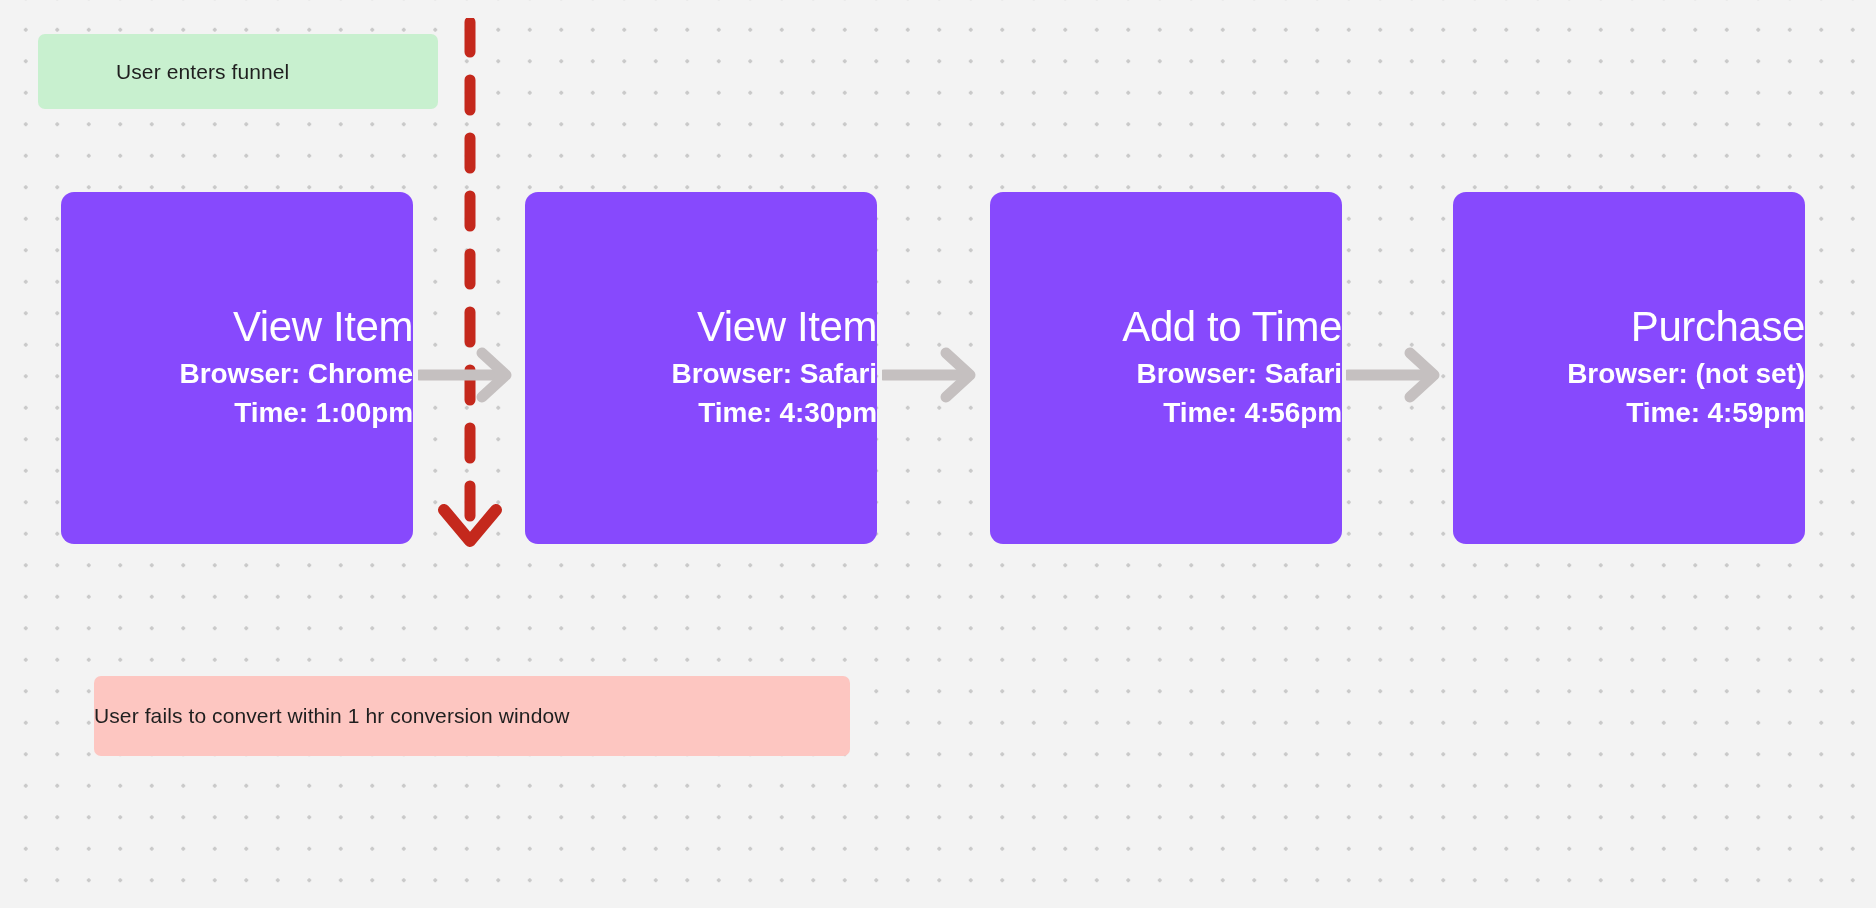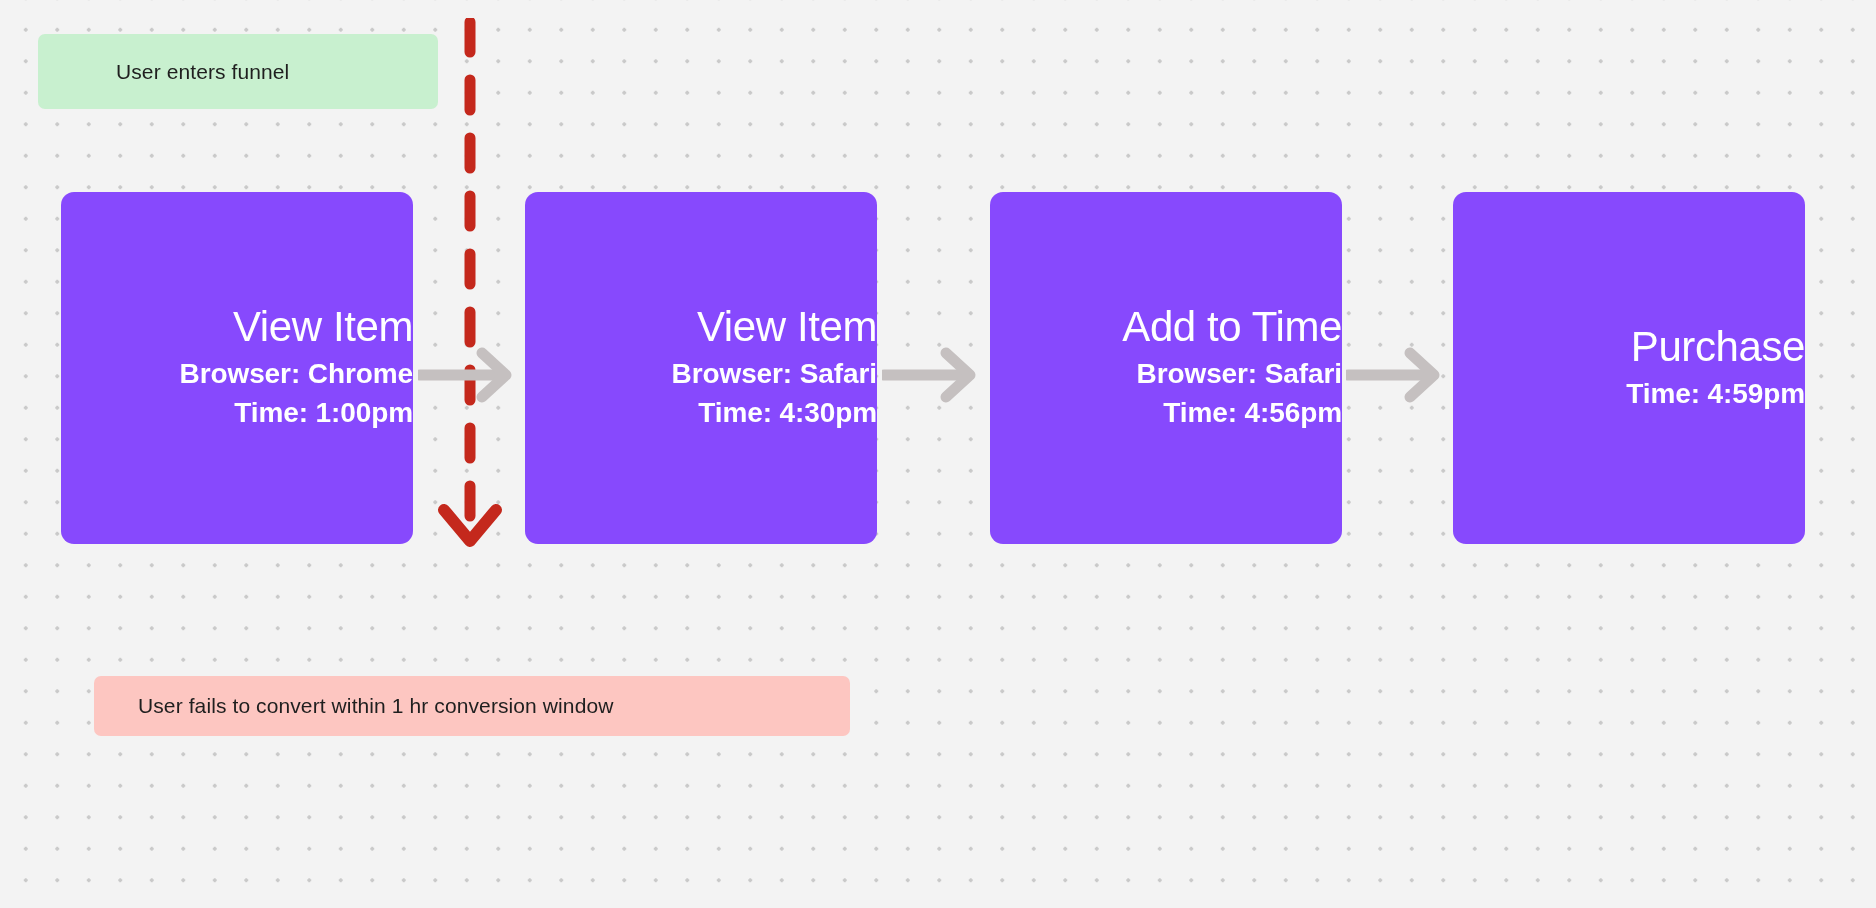--- a/index.html
+++ b/index.html
@@ -41,23 +41,22 @@
     width: 400px;
     height: 75px;
     background: #c8f0cf;
     padding-left: 78px;
   }
 
   #fail-note {
     left: 94px;
     top: 676px;
     width: 756px;
-    height: 60px;
+    height: 80px;
     background: #fdc6c1;
-    padding-left: 44px;
   }
 
   
   #steps {
     position: absolute;
     left: 0;
     top: 192px;
     width: 1876px;
     height: 352px;
   }
@@ -145,20 +144,21 @@
     </div>
 
     <div class="step-card c2">
       <div class="step-title">Add to Time</div>
       <div class="step-detail">Browser: Safari</div>
       <div class="step-detail">Time: 4:56pm</div>
     </div>
 
     <div class="step-card c3">
       <div class="step-title">Purchase</div>
+      <div class="step-detail">Browser: (not set)</div>
       <div class="step-detail">Time: 4:59pm</div>
     </div>
   </div>
 
   <svg class="connector a0" viewBox="0 0 96 56" width="96" height="56" fill="none" xmlns="http://www.w3.org/2000/svg">
     <line x1="2" y1="28" x2="78" y2="28" stroke="#c5c0c0" stroke-width="11" stroke-linecap="round"></line>
     <polyline points="64,6 88,28 64,50" stroke="#c5c0c0" stroke-width="11" stroke-linecap="round" stroke-linejoin="round" fill="none"></polyline>
   </svg>
 
   <svg class="connector a1" viewBox="0 0 96 56" width="96" height="56" fill="none" xmlns="http://www.w3.org/2000/svg">

